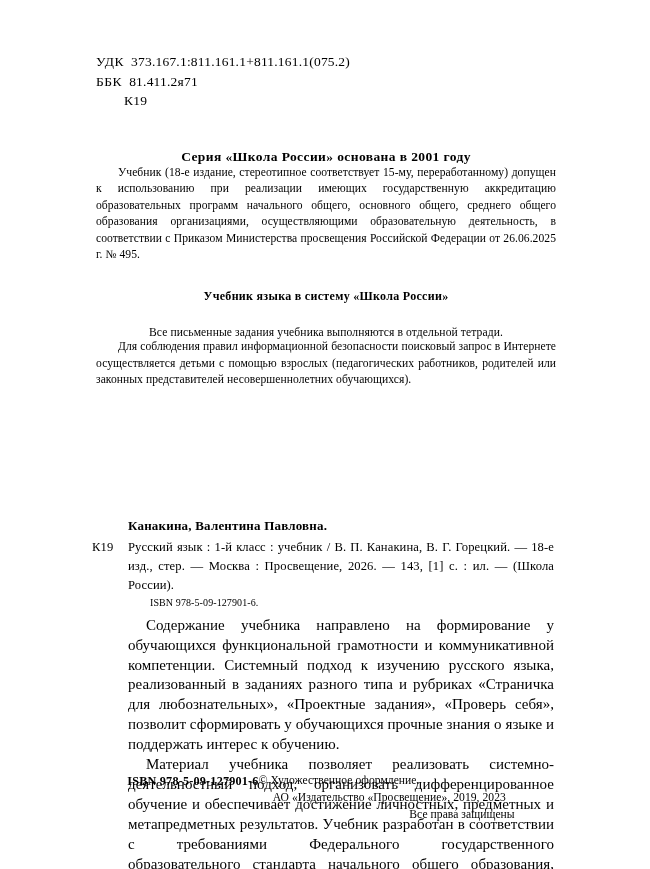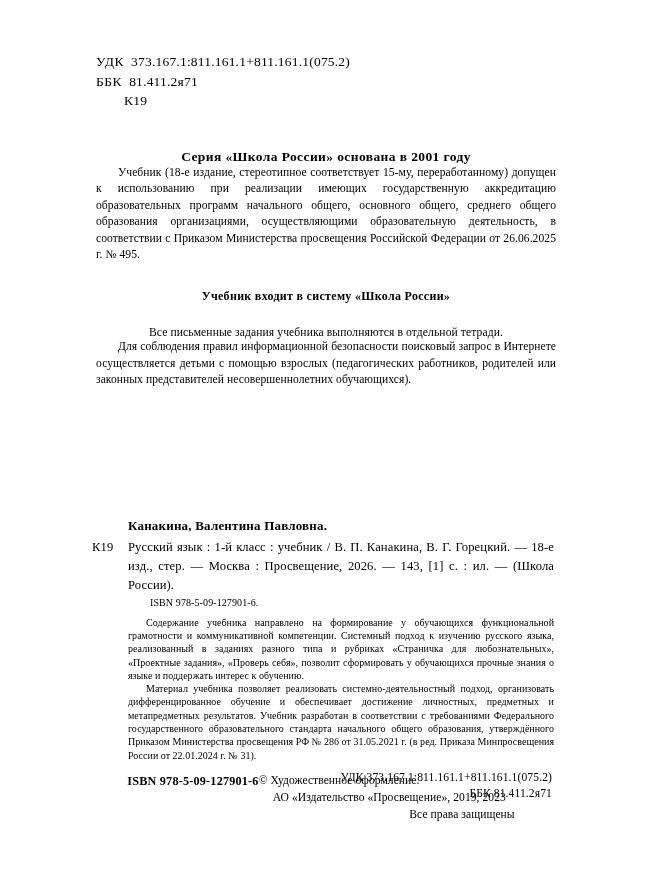--- a/index.html
+++ b/index.html
@@ -120,21 +120,21 @@
 
   
   .annotation {
     margin-left: 36px;
     margin-top: 8px;
     width: 426px;
   }
   .annotation p {
     margin: 0;
     text-align: justify;
-    font-size: 10px;
+    font-size: 15px;
     line-height: 1.33;
     text-indent: 18px;
     letter-spacing: 0.02px;
   }
   .annotation p + p { margin-top: 0px; }
 
   
   .codes-right {
     margin-top: 8px;
     text-align: right;
@@ -182,21 +182,21 @@
     <div class="codes">
       <div class="row"><span class="udk-label">УДК</span>&nbsp;&nbsp;<span>373.167.1:811.161.1+811.161.1(075.2)</span></div>
       <div class="row"><span class="udk-label">ББК</span>&nbsp;&nbsp;<span>81.411.2я71</span></div>
       <div class="row"><span class="k19">К19</span></div>
     </div>
 
     <div class="series">Серия «Школа России» основана в 2001 году</div>
 
     <p class="para block-gap-1">Учебник (18-е издание, стереотипное соответствует 15-му, переработанному) допущен к использованию при реализации имеющих государственную аккредитацию образовательных программ начального общего, основного общего, среднего общего образования организациями, осуществляющими образовательную деятельность, в соответствии с Приказом Министерства просвещения Российской Федерации от 26.06.2025 г. № 495.</p>
 
-    <div class="center-bold">Учебник входит в систему «Школа России»</div>
+    <div class="center-bold">Учебник языка в систему «Школа России»</div>
 
     <div class="center-plain">Все письменные задания учебника выполняются в отдельной тетради.</div>
 
     <p class="para para-group-2">Для соблюдения правил информационной безопасности поисковый запрос в Интернете осуществляется детьми с помощью взрослых (педагогических работников, родителей или законных представителей несовершеннолетних обучающихся).</p>
 
   </div>
 
   <div class="biblio">
     <div class="author">Канакина, Валентина Павловна.</div>
     <div class="desc">

